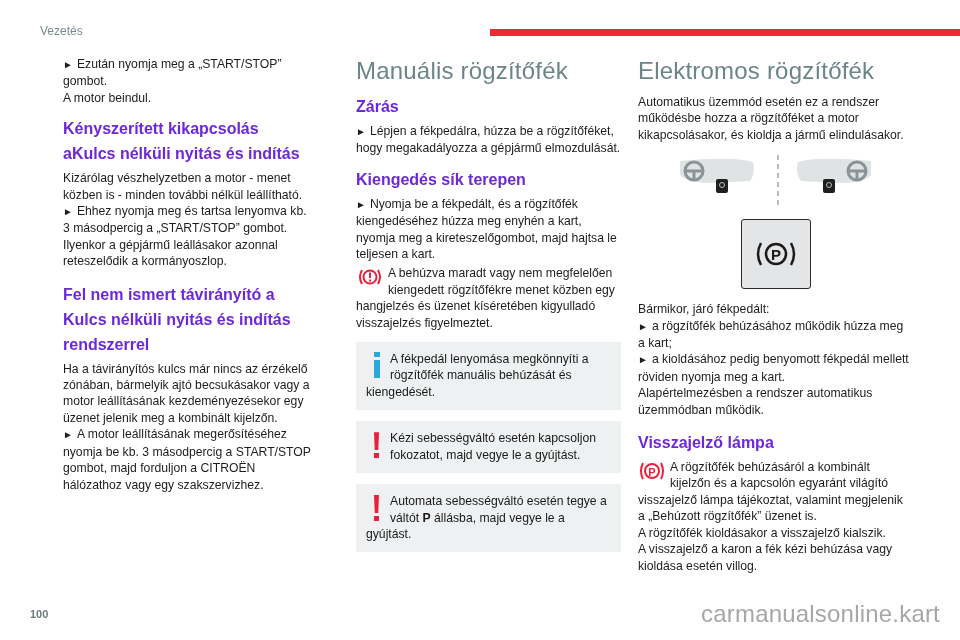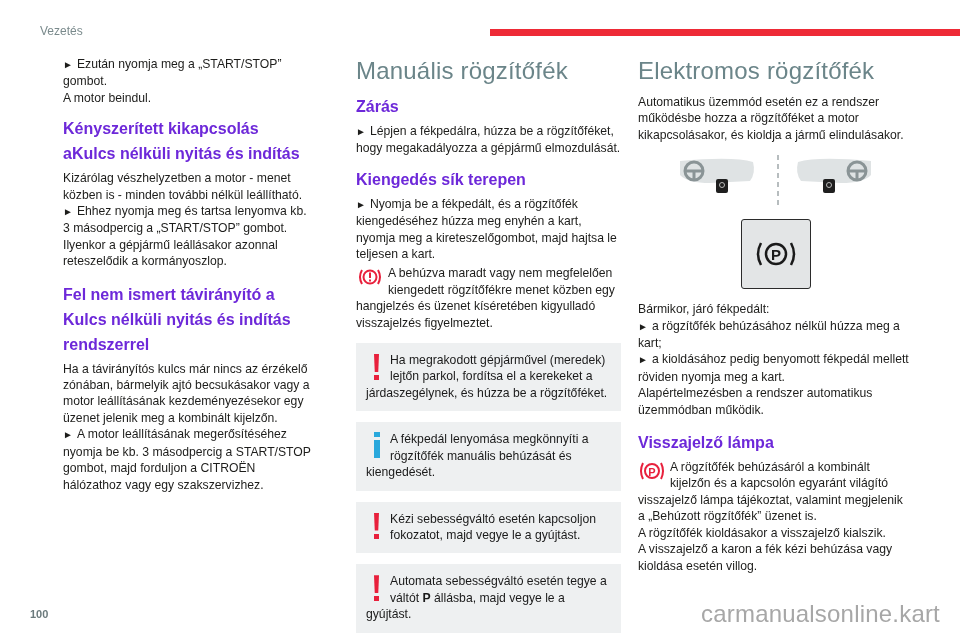--- a/index.html
+++ b/index.html
@@ -77,24 +77,20 @@
         <circle cx="14" cy="11" r="6.5" fill="none" stroke="#e8203c" stroke-width="2"></circle>
         <rect x="13" y="6.5" width="2" height="5.5" fill="#e8203c"></rect>
         <rect x="13" y="13.5" width="2" height="2" fill="#e8203c"></rect>
         <path d="M6 4 Q2 11 6 18" fill="none" stroke="#e8203c" stroke-width="2"></path>
         <path d="M22 4 Q26 11 22 18" fill="none" stroke="#e8203c" stroke-width="2"></path>
       </svg>
     </span>
     <span>A behúzva maradt vagy nem megfelelően kiengedett rögzítőfékre menet közben egy hangjelzés és üzenet kíséretében kigyulladó visszajelzés figyelmeztet.</span>
   </p>
 
-  <div class="note" style="margin-top:12px">
-    <span class="mark warn"></span>
-    <span>Ha megrakodott gépjárművel (meredek) lejtőn parkol, fordítsa el a kerekeket a járdaszegélynek, és húzza be a rögzítőféket.</span>
-  </div>
   <div class="note" style="margin-top:11px">
     <span class="mark info"></span>
     <span>A fékpedál lenyomása megkönnyíti a rögzítőfék manuális behúzását és kiengedését.</span>
   </div>
   <div class="note" style="margin-top:11px">
     <span class="mark warn"></span>
     <span>Kézi sebességváltó esetén kapcsoljon fokozatot, majd vegye le a gyújtást.</span>
   </div>
   <div class="note" style="margin-top:11px">
     <span class="mark warn"></span>
@@ -129,21 +125,21 @@
     <svg width="48" height="36" viewBox="0 0 48 36">
       <circle cx="24" cy="18" r="10" fill="none" stroke="#1a1a1a" stroke-width="2.5"></circle>
       <text x="24" y="23.5" text-anchor="middle" font-family="Liberation Sans, sans-serif" font-weight="bold" font-size="15" fill="#1a1a1a">P</text>
       <path d="M9 7 Q3 18 9 29" fill="none" stroke="#1a1a1a" stroke-width="2.5"></path>
       <path d="M39 7 Q45 18 39 29" fill="none" stroke="#1a1a1a" stroke-width="2.5"></path>
     </svg>
   </div>
 
   <p class="body">
     <span>Bármikor, járó fékpedált:</span><br>
-    <span class="tri">►</span><span>a rögzítőfék behúzásához </span><b>nélkül</b><span> húzza meg a kart;</span><br>
+    <span class="tri">►</span><span>a rögzítőfék behúzásához </span><b>működik</b><span> húzza meg a kart;</span><br>
     <span class="tri">►</span><span>a kioldásához pedig benyomott fékpedál mellett röviden </span><b>nyomja meg</b><span> a kart.</span><br>
     <span>Alapértelmezésben a rendszer automatikus üzemmódban működik.</span>
   </p>
 
   <h2 class="h" style="margin-top:12px">Visszajelző lámpa</h2>
   <p class="body icon-para">
     <span class="ic">
       <svg width="28" height="22" viewBox="0 0 28 22">
         <circle cx="14" cy="11" r="7" fill="none" stroke="#e8203c" stroke-width="2"></circle>
         <text x="14" y="15.5" text-anchor="middle" font-family="Liberation Sans, sans-serif" font-weight="bold" font-size="11" fill="#e8203c">P</text>

